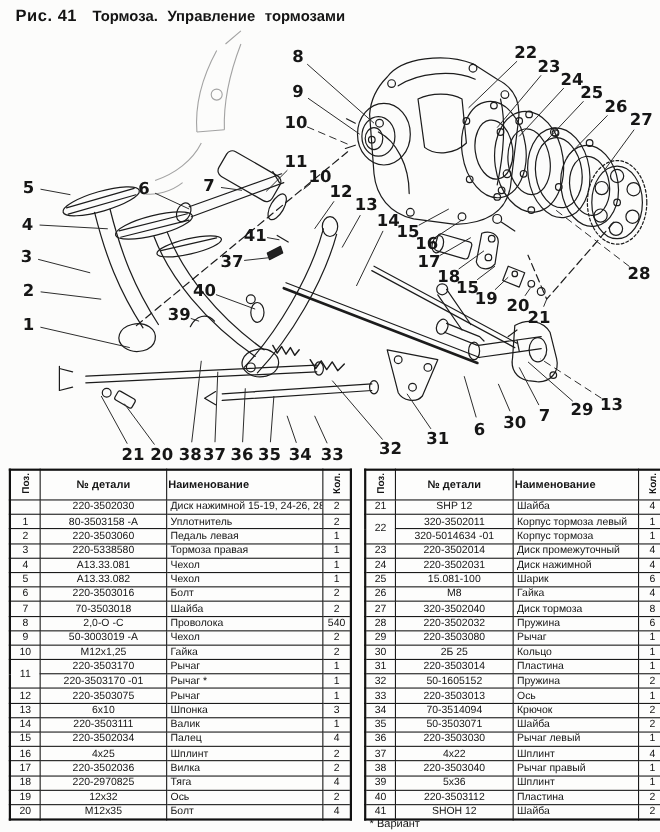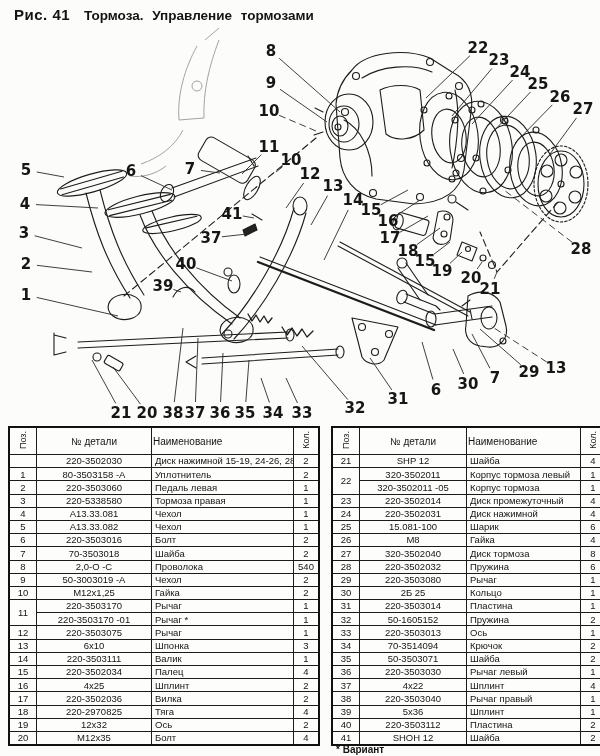--- a/index.html
+++ b/index.html
@@ -21,30 +21,30 @@
     fill:#161616;text-anchor:middle;dominant-baseline:central;
   }
   table.parts{
     position:absolute;top:426px;border-collapse:collapse;table-layout:fixed;
     background:#fdfdfc;font-size:9.5px;
   }
   #left-table{left:8px;width:303px;}
   #right-table{left:331px;width:265px;}
   table.parts,table.parts th,table.parts td{border:1px solid #1b1b1b;}
   table.parts{border:2px solid #111;}
-  table.parts th{font-weight:400;font-size:10px;height:26px;padding:0 1px;}
+  table.parts th{font-weight:700;font-size:10px;height:26px;padding:0 1px;}
   table.parts td{height:12.2px;padding:0 3px;line-height:1;overflow:hidden;white-space:nowrap;}
   .vh{writing-mode:vertical-rl;transform:rotate(180deg);font-size:9px;display:inline-block;line-height:1;}
   .c-pos{text-align:center;width:24px;padding:0 1px !important;}
   .c-part{text-align:center;}
   #left-table .c-part{width:112px;} #left-table .c-name{width:139px;}
   #right-table .c-part{width:104px;} #right-table .c-name{width:111px;}
   .c-name{text-align:left;}
   .c-qty{text-align:center;width:22px;padding:0 1px !important;}
-  .footnote{position:absolute;left:336px;top:744px;font-size:10px;font-weight:700;}
+  .footnote{position:absolute;left:336px;top:744px;font-size:10px;font-weight:400;}
 </style>
 </head>
 <body>
 
 <svg id="diagram" width="600" height="430" viewBox="0 0 600 430" aria-hidden="true">
 
   <g class="ghost">
     <path d="M205,40 l14,-12 M197,46 c-12,22 -20,48 -18,74 M219,40 c-10,26 -16,52 -15,78"></path>
     <path d="M179,120 l25,-2 M183,130 c-8,16 -24,28 -42,34 M166,166 c-10,8 -24,12 -36,10"></path>
     <circle cx="197" cy="86" r="5"></circle>
@@ -467,21 +467,21 @@
         <td class="c-name">Шайба</td>
         <td class="c-qty">4</td>
       </tr>
       <tr>
         <td class="c-pos" rowspan="2">22</td>
         <td class="c-part">320-3502011</td>
         <td class="c-name">Корпус тормоза левый</td>
         <td class="c-qty">1</td>
       </tr>
       <tr>
-        <td class="c-part">320-3502011 -05</td>
+        <td class="c-part">320-5014634 -01</td>
         <td class="c-name">Корпус тормоза</td>
         <td class="c-qty">1</td>
       </tr>
       <tr>
         <td class="c-pos">23</td>
         <td class="c-part">220-3502014</td>
         <td class="c-name">Диск промежуточный</td>
         <td class="c-qty">4</td>
       </tr>
       <tr>

